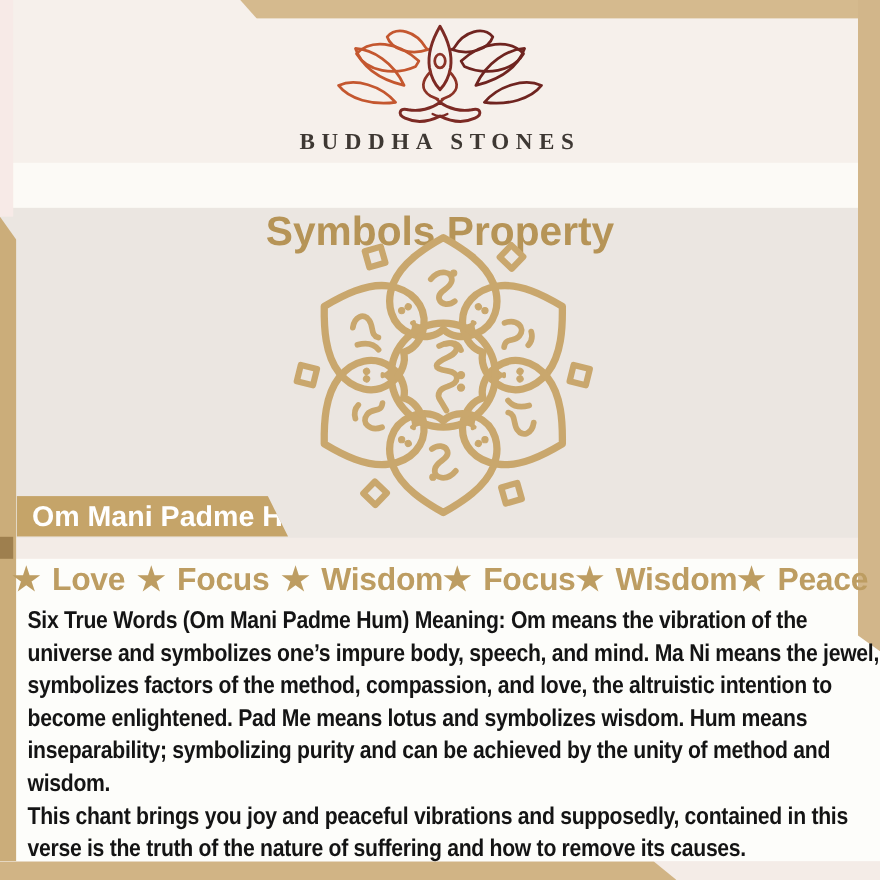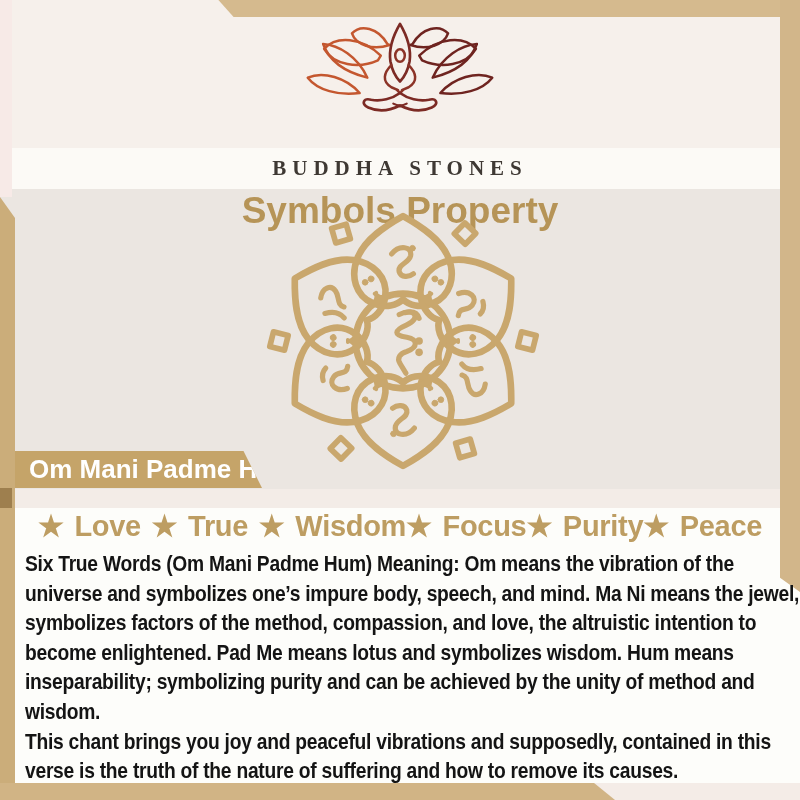--- a/index.html
+++ b/index.html
@@ -24,21 +24,21 @@
   .left-strip{left:0;top:197px;width:15px;height:586px;background:#cbad7a;
             clip-path:polygon(0 0,100% 3.6%,100% 100%,0 100%);}
   .left-strip-shadow{left:0;top:488px;width:12px;height:20px;background:#9e7f4e;}
   .bottom-band{left:0;top:783px;width:615px;height:17px;background:#d1b485;
             clip-path:polygon(0 0,96.6% 0,100% 100%,0 100%);}
 
   
   .logo{left:292px;top:20px;width:216px;height:98px;}
   .brand{left:0;top:116px;width:800px;text-align:center;
          font-family:"Liberation Serif", serif;font-size:21px;font-weight:600;
-         letter-spacing:6px;color:#3e3833;margin-top:40px;}
+         letter-spacing:6px;color:#3e3833;}
 
   .heading{left:0;top:148px;width:800px;height:41px;line-height:42px;text-align:center;
            font-size:37px;font-weight:bold;color:#b69457;letter-spacing:0px;margin-top:42px;}
 
   .mandala{left:256px;top:199px;width:294px;height:284px;}
 
   .ribbon{left:15px;top:451px;width:247px;height:37px;background:#c5a469;
           clip-path:polygon(0 0,92.5% 0,100% 100%,0 100%);
           color:#ffffff;font-size:26px;font-weight:bold;line-height:37px;
           padding-left:14px;box-sizing:border-box;white-space:nowrap;}
@@ -176,21 +176,21 @@
     <path d="M 2 -30 q 12 -3 15 6"></path>
   </g>
   <circle cx="17" cy="0" r="4" fill="#c9a76d" stroke="none"></circle>
   <circle cx="17" cy="12" r="4" fill="#c9a76d" stroke="none"></circle>
 </svg>
 
 <div class="abs ribbon">
   <span>Om Mani Padme Hum</span>
 </div>
 
-<div class="abs traits">★ Love ★ True ★ Wisdom★ Focus★ Purity★ Peace</div>
+<div class="abs traits">★ Love ★ Focus ★ Wisdom★ Focus★ Wisdom★ Peace</div>
 
 <div class="abs bodytext">
   <div class="line">Six True Words (Om Mani Padme Hum) Meaning: Om means the vibration of the</div>
   <div class="line">universe and symbolizes one’s impure body, speech, and mind. Ma Ni means the jewel,</div>
   <div class="line">symbolizes factors of the method, compassion, and love, the altruistic intention to</div>
   <div class="line">become enlightened. Pad Me means lotus and symbolizes wisdom. Hum means</div>
   <div class="line">inseparability; symbolizing purity and can be achieved by the unity of method and</div>
   <div class="line">wisdom.</div>
   <div class="line">This chant brings you joy and peaceful vibrations and supposedly, contained in this</div>
   <div class="line">verse is the truth of the nature of suffering and how to remove its causes.</div>

